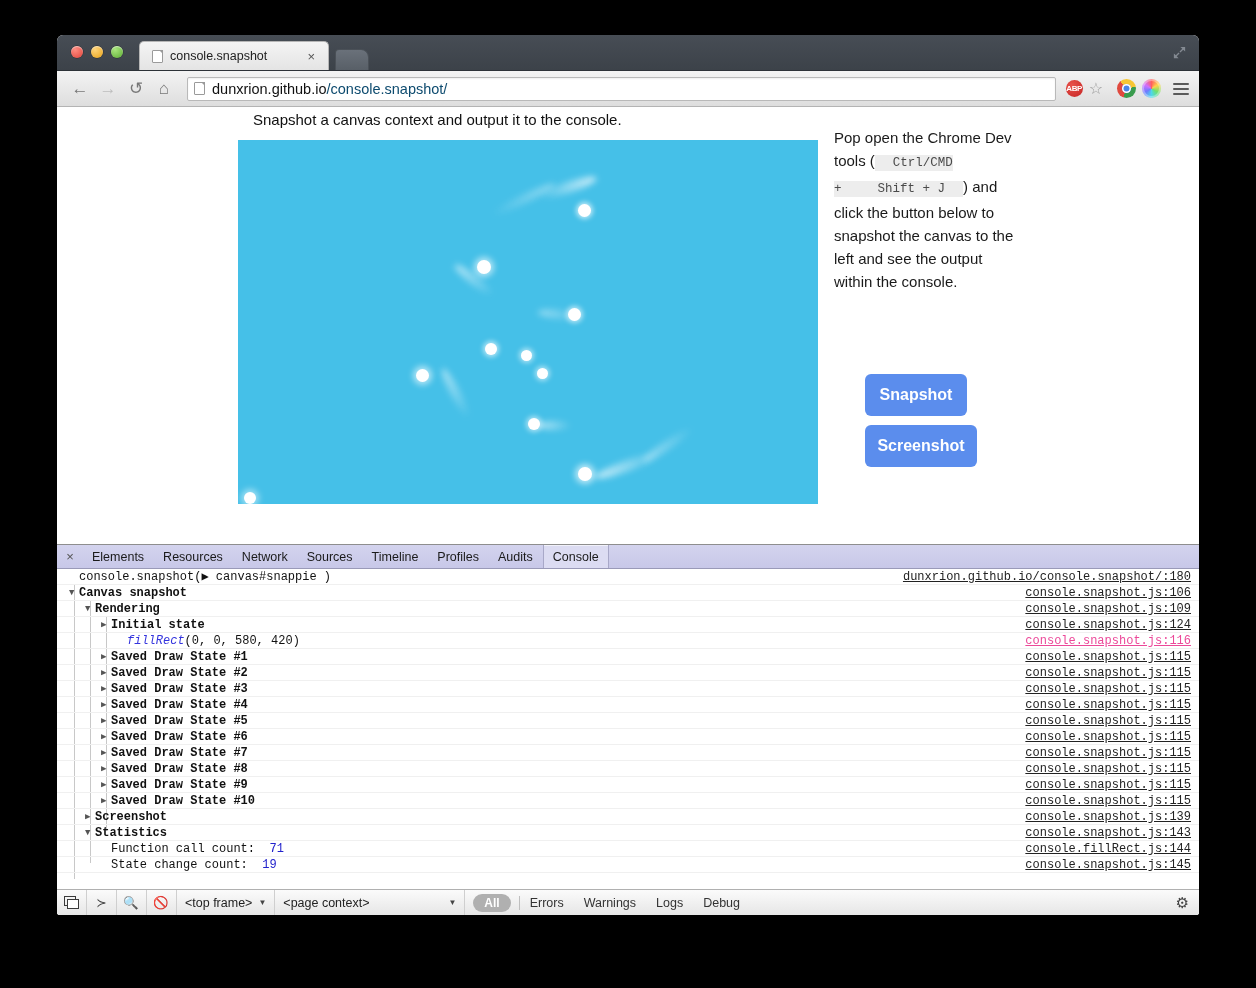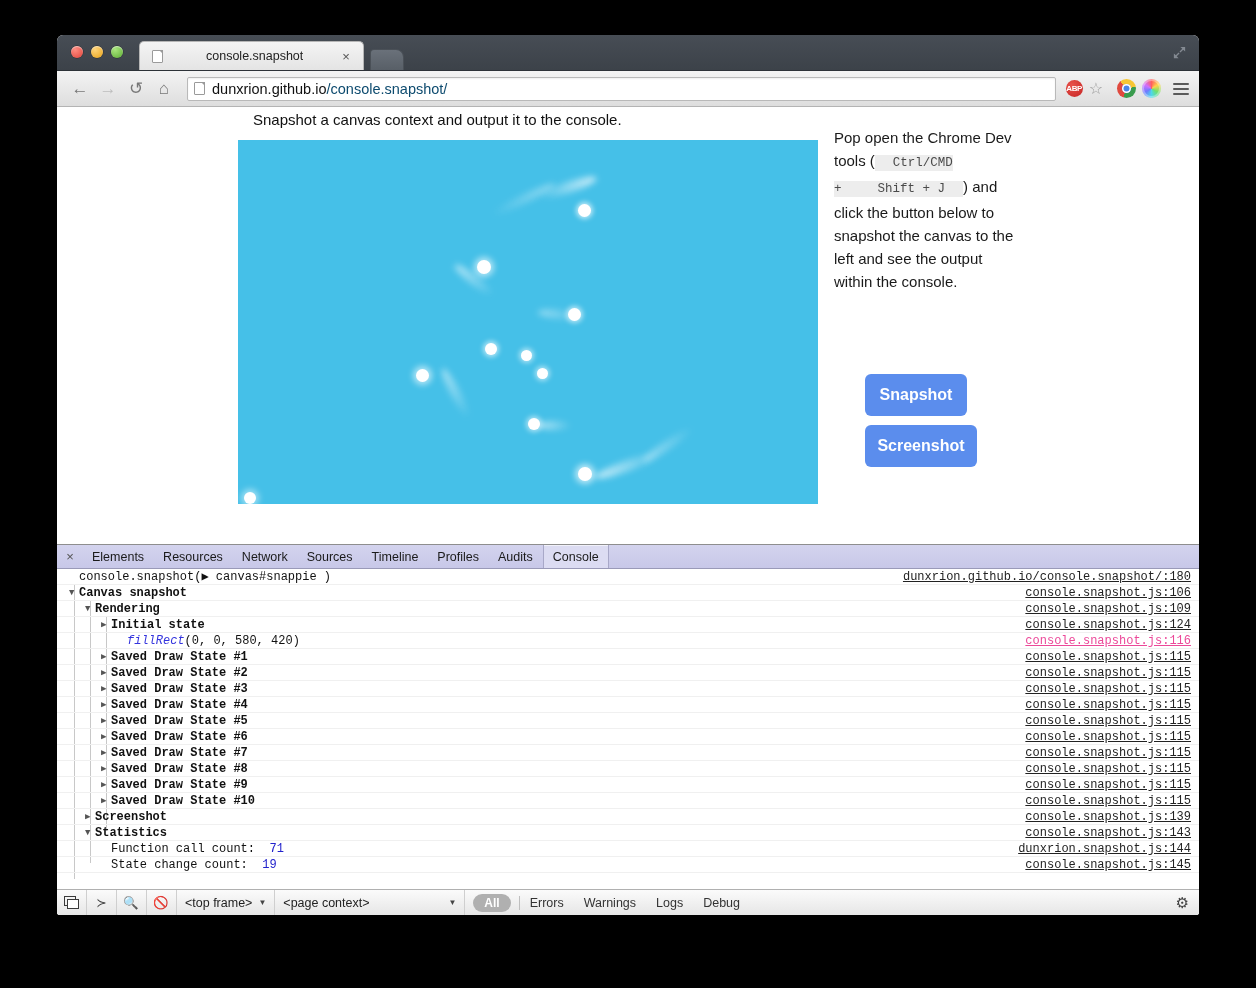--- a/index.html
+++ b/index.html
@@ -53,21 +53,20 @@
     position: relative;
     display: flex; align-items: center;
     height: 29px;
     padding: 0 10px 0 12px;
     background: linear-gradient(to bottom, #f4f4f4, #e4e4e4);
     border-radius: 5px 5px 0 0;
     border: 1px solid #b6b6b6;
     border-bottom: none;
     min-width: 190px;
     margin-right: 2px;
-    gap: 36px;
   }
   .tab-favicon {
     width: 11px; height: 13px;
     background: #fff;
     border: 1px solid #9a9a9a;
     border-radius: 1px;
     position: relative;
     margin-right: 7px;
     flex: 0 0 auto;
   }
@@ -556,21 +555,21 @@
             <div class="crow">
               <span class="indent" style="width: 16px;"></span>
               <span class="disc">▼</span>
               <span class="ctext" style="font-weight: bold;">Statistics</span>
               <a class="clink" href="#" style="color: rgb(34, 34, 34);">console.snapshot.js:143</a>
             </div>
             <div class="crow">
               <span class="indent" style="width: 32px;"></span>
               <span class="disc"></span>
               <span class="ctext">Function call count:  <span class="blue">71</span></span>
-              <a class="clink" href="#" style="color: rgb(34, 34, 34);">dunxrion.snapshot.js:144</a>
+              <a class="clink" href="#" style="color: rgb(34, 34, 34);">console.fillRect.js:144</a>
             </div>
             <div class="crow">
               <span class="indent" style="width: 32px;"></span>
               <span class="disc"></span>
               <span class="ctext">State change count:  <span class="blue">19</span></span>
               <a class="clink" href="#" style="color: rgb(34, 34, 34);">console.snapshot.js:145</a>
             </div>
           </div>
       </div>
 

